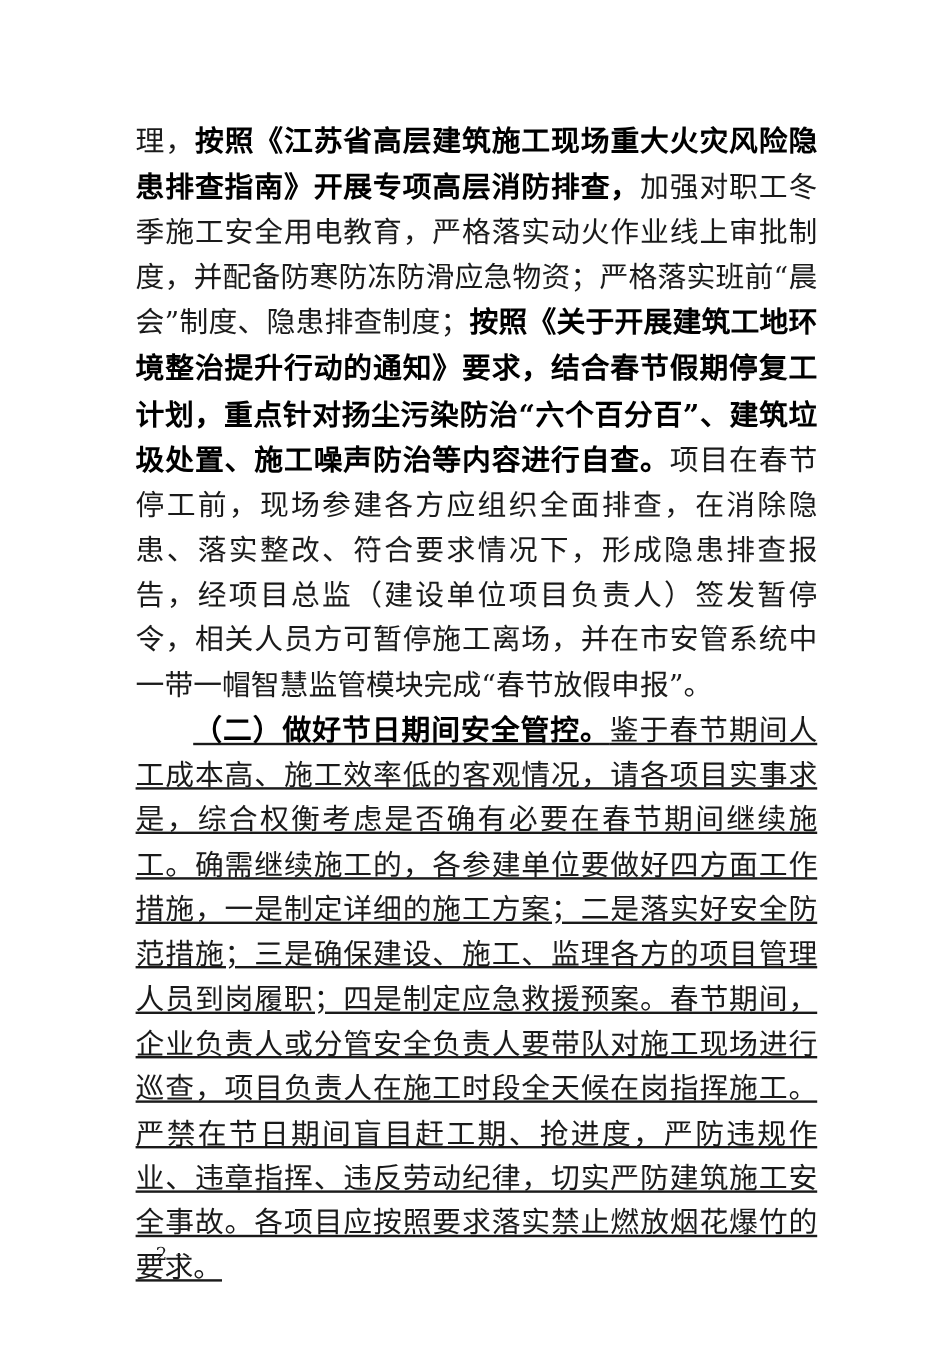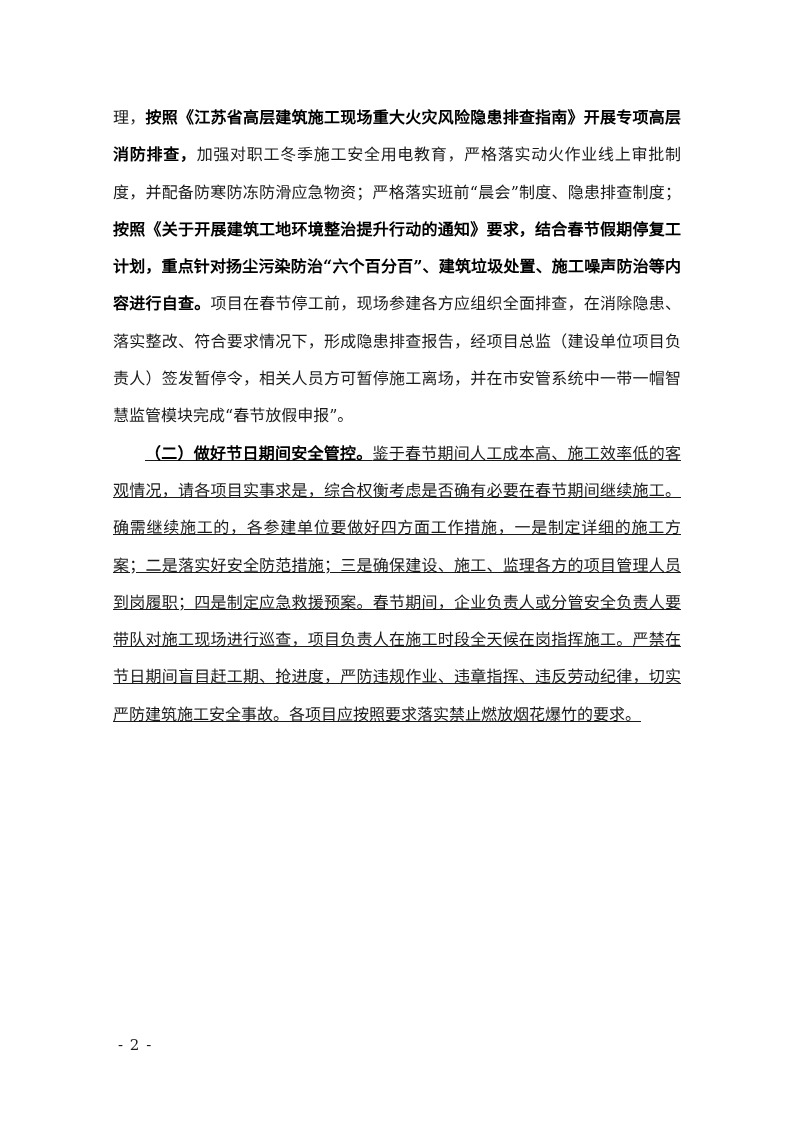--- a/index.html
+++ b/index.html
@@ -17,21 +17,21 @@
     overflow: hidden;
     margin: 0 auto;
   }
 
   .doc-body {
     position: absolute;
     left: 113px;
     top: 99px;
     width: 568px;
     color: #1a1a1a;
-    font-size: 16px;
+    font-size: 24px;
     line-height: 37.3px;
     text-align: justify;
     text-justify: inter-ideograph;
     letter-spacing: 0px;
   }
 
   .para {
     margin: 0;
   }
 

